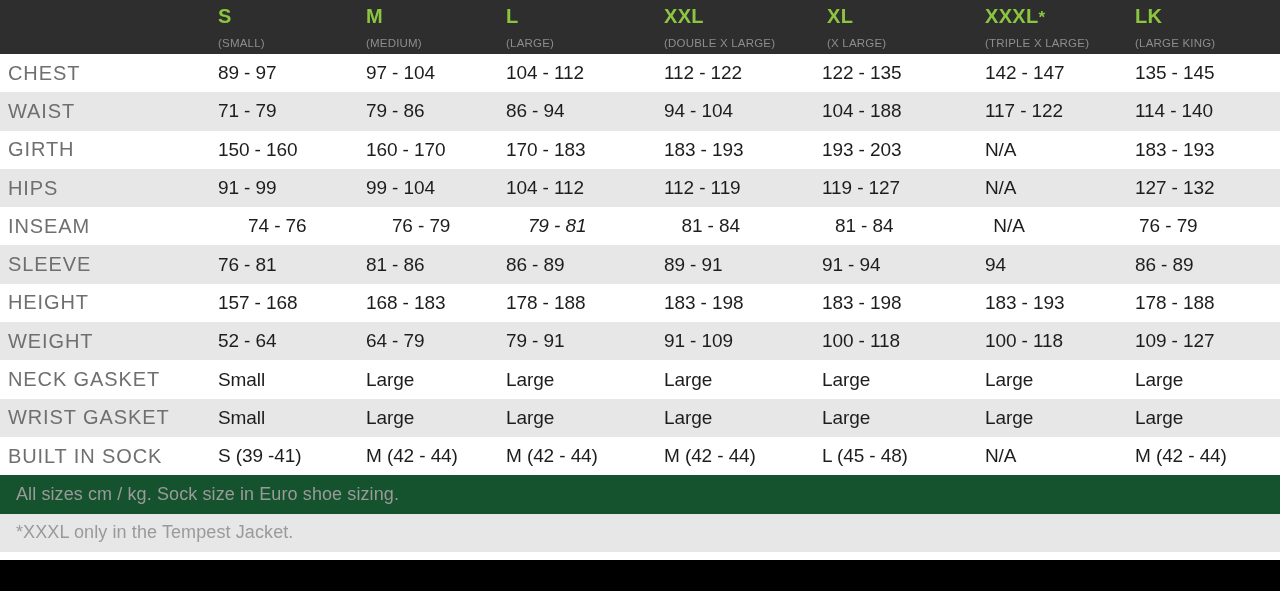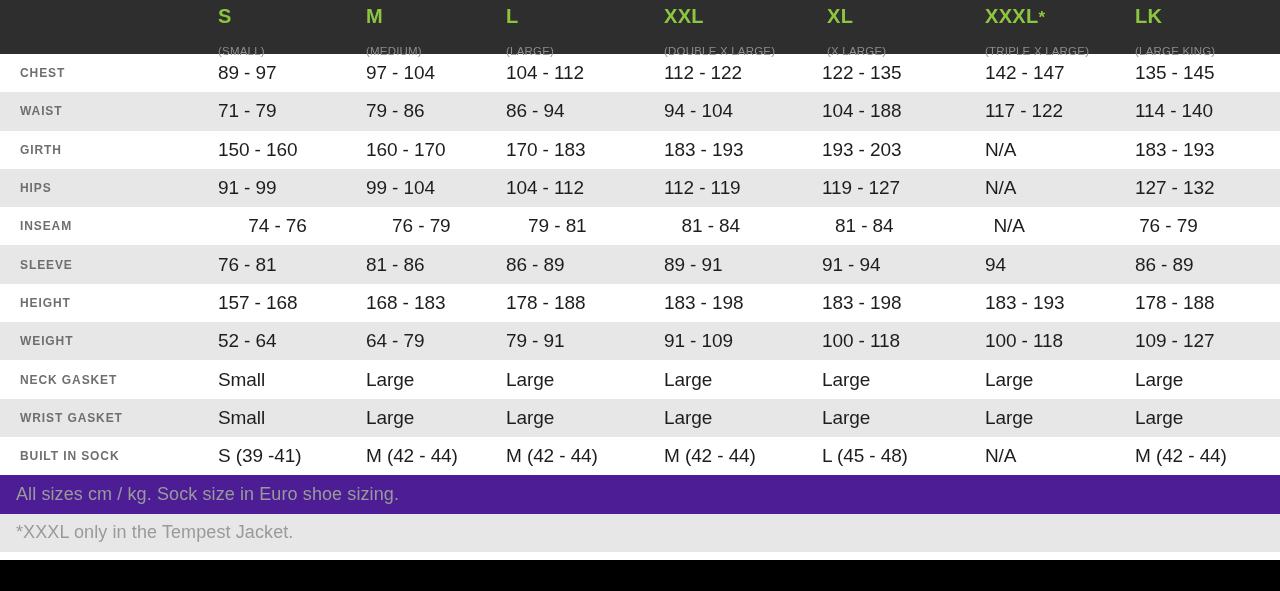--- a/index.html
+++ b/index.html
@@ -49,21 +49,21 @@
   }
   .hcell .size-code .star {
     font-size: 17px;
     vertical-align: baseline;
   }
   .hcell .size-name {
     color: #8d8d8d;
     font-size: 11.5px;
     font-weight: normal;
     letter-spacing: 0.2px;
-    margin-top: 19px;
+    margin-top: 11px;
     white-space: nowrap;
   }
 
   
   .chart-body { display: block; }
 
   .row {
     display: flex;
     align-items: center;
     height: 38.3px;
@@ -73,24 +73,24 @@
   .row.even { background: #e7e7e7; }
 
   .cell {
     box-sizing: border-box;
     white-space: nowrap;
     overflow: hidden;
   }
 
   .rowlabel {
     color: #6f6f6f;
-    font-weight: bold;
-    font-size: 12px;
+    font-weight: normal;
+    font-size: 20px;
     letter-spacing: 0.9px;
-    padding-left: 20px;
+    padding-left: 8px;
   }
 
   .value {
     color: #1d1d1d;
     font-size: 19px;
     font-weight: normal;
     letter-spacing: -0.1px;
   }
 
   
@@ -98,21 +98,21 @@
     display: flex;
     align-items: center;
     height: 38.3px;
     box-sizing: border-box;
     padding-left: 16px;
     color: #9a9a9a;
     font-size: 18px;
     letter-spacing: 0.1px;
     white-space: nowrap;
   }
-  .footnote.odd  { background: #4c1d95; }
+  .footnote.odd  { background: #14532d; }
   .footnote.even { background: #e7e7e7; }
 
   .bottom-bar {
     position: absolute;
     left: 0;
     bottom: 0;
     width: 1280px;
     height: 31px;
     background: #000000;
   }
@@ -192,21 +192,21 @@
         <div class="cell value" style="width: 158px;">104 - 112</div>
         <div class="cell value" style="width: 158px;">112 - 119</div>
         <div class="cell value" style="width: 163px;">119 - 127</div>
         <div class="cell value" style="width: 150px;">N/A</div>
         <div class="cell value" style="width: 145px;">127 - 132</div>
       </div>
       <div class="row odd">
         <div class="cell rowlabel" style="width: 218px;">INSEAM</div>
         <div class="cell value" style="width: 148px; margin-left: 36px;">74 - 76</div>
         <div class="cell value" style="width: 140px;">76 - 79</div>
-        <div class="cell value" style="width: 158px;">79 - 81</div>
+        <div class="cell value" style="width: 158px; font-style: italic;">79 - 81</div>
         <div class="cell value" style="width: 158px;">81 - 84</div>
         <div class="cell value" style="width: 163px;">81 - 84</div>
         <div class="cell value" style="width: 150px;">N/A</div>
         <div class="cell value" style="width: 145px;">76 - 79</div>
       </div>
       <div class="row even">
         <div class="cell rowlabel" style="width: 218px;">SLEEVE</div>
         <div class="cell value" style="width: 148px;">76 - 81</div>
         <div class="cell value" style="width: 140px;">81 - 86</div>
         <div class="cell value" style="width: 158px;">86 - 89</div>

